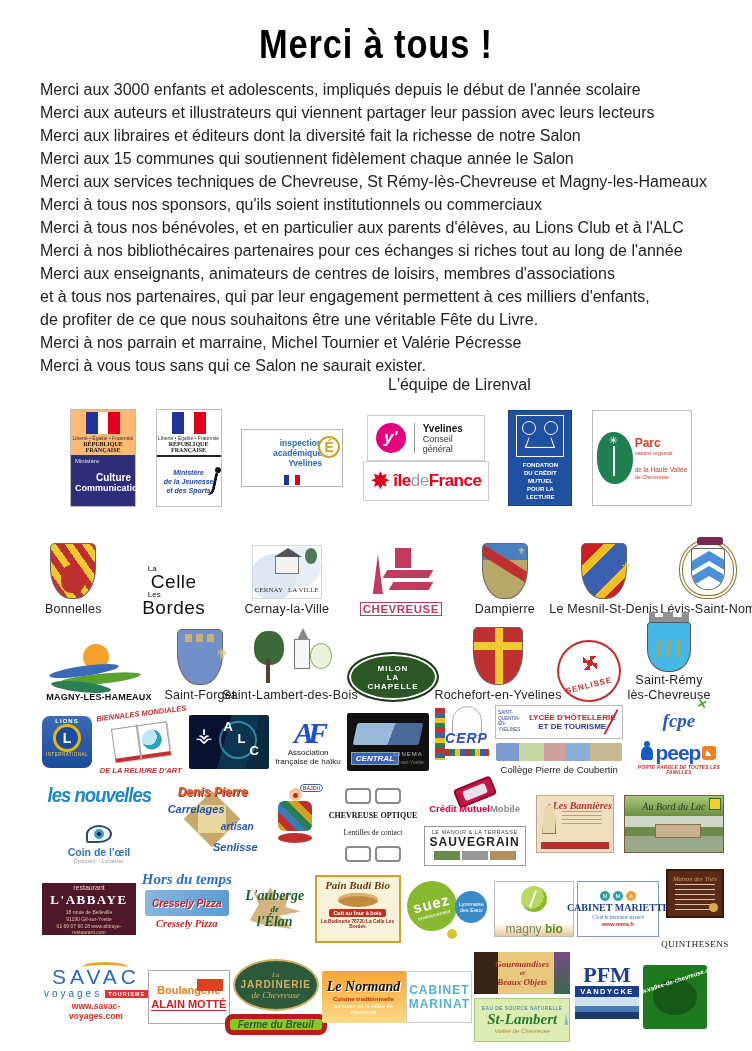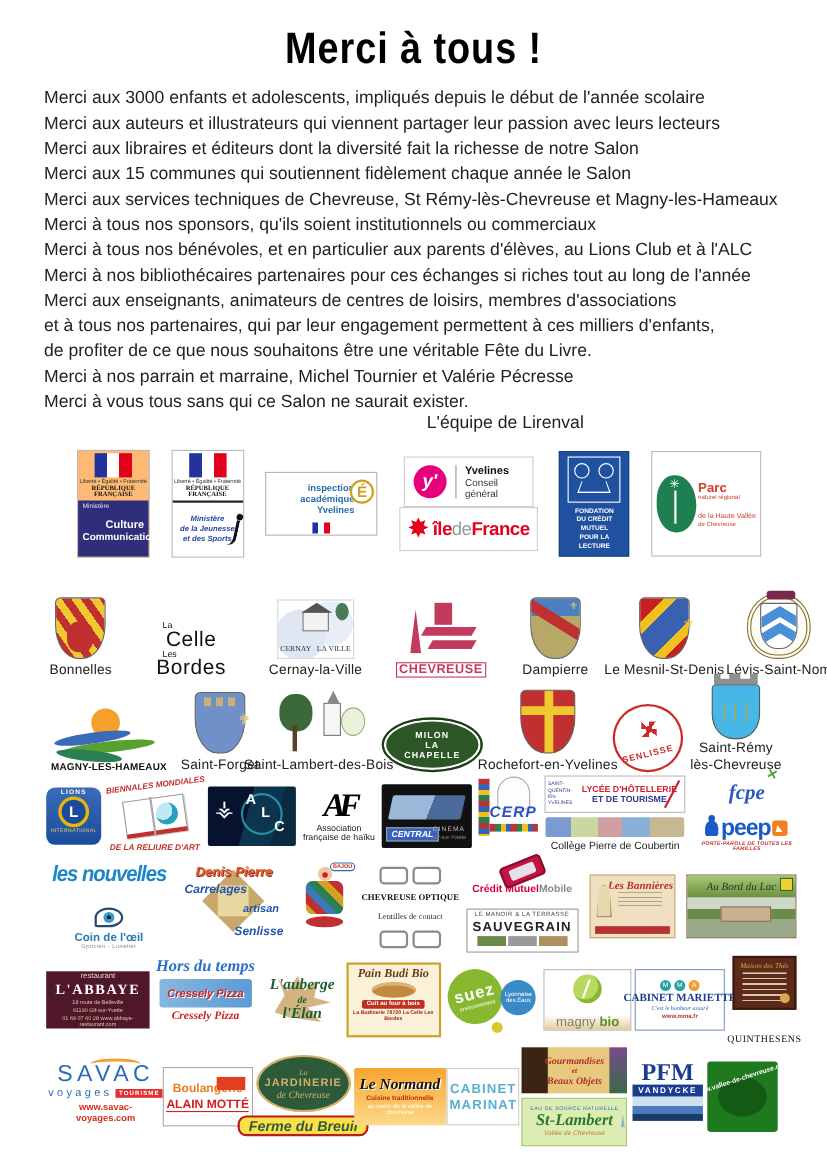--- a/index.html
+++ b/index.html
@@ -155,21 +155,21 @@
 .bn-book:before{content:"";position:absolute;left:24px;top:-2px;width:2px;height:36px;background:#aaa}
 .bn-globe{position:absolute;right:6px;top:5px;width:20px;height:20px;border-radius:50%;background:radial-gradient(circle at 35% 35%,#bfe8f2 0 45%,#2aa0c0 46%)}
 .bn-bot{color:#c03030;font-size:7.5px;font-weight:bold;font-style:italic;white-space:nowrap}
 .alc{width:80px;height:54px;background:linear-gradient(105deg,#06122e 0 45%,#0d3550 45% 75%,#0a2a40 75%);border-radius:2px;position:relative;overflow:hidden}
 .alc:before{content:"";position:absolute;right:12px;top:6px;width:34px;height:34px;border:2px solid #30b8d0;border-radius:50%;opacity:.7}
 .alc-sym{position:absolute;left:6px;top:8px;color:#fff;font-size:20px}
 .alc .a{position:absolute;left:34px;top:4px;color:#fff;font-weight:bold;font-size:13px}
 .alc .l{position:absolute;left:48px;top:16px;color:#fff;font-weight:bold;font-size:13px}
 .alc .c{position:absolute;left:60px;top:28px;color:#fff;font-weight:bold;font-size:13px}
 .haiku{width:66px}
-.hk-sym{font-family:"Liberation Serif",serif;font-style:italic;font-weight:bold;font-size:30px;letter-spacing:-6px;color:#000000;line-height:30px}
+.hk-sym{font-family:"Liberation Serif",serif;font-style:italic;font-weight:bold;font-size:30px;letter-spacing:-6px;color:#1d4ed8;line-height:30px}
 .haiku .t{font-size:8px;color:#222}
 .central{width:82px;height:58px;background:#111;border-radius:2px;position:relative;overflow:hidden}
 .central:before{content:"";position:absolute;left:8px;top:10px;width:66px;height:22px;background:linear-gradient(100deg,#9ab8d8 0 55%,#4a6a9a 55%);transform:skewX(-12deg);border-radius:2px}
 .cen-box{position:absolute;left:4px;bottom:6px;background:#3a60b8;border:1px solid #8aa;color:#fff;font-size:8px;font-weight:bold;font-style:italic;padding:1px 4px}
 .cen-t1{position:absolute;right:6px;bottom:14px;color:#bbb;font-size:6px;letter-spacing:1px}
 .cen-t2{position:absolute;right:5px;bottom:6px;color:#887;font-size:5px}
 .cerp{width:54px;height:72px;justify-content:flex-start}
 .cerp-flags{width:10px;height:52px;position:absolute;left:0;top:2px;background:repeating-linear-gradient(180deg,#c03030 0 5px,#3a60b0 5px 10px,#f0c020 10px 15px,#2a8050 15px 20px)}
 .cerp-hat{width:30px;height:30px;background:#fdfdfd;border:1px solid #aaa;border-radius:50% 50% 10% 10%;margin-left:10px}
 .cerp-name{color:#2a50c0;font-size:14px;font-weight:bold;font-style:italic;text-shadow:1px 1px 0 #fff;margin:-6px 0 0 10px;letter-spacing:1px}
@@ -306,21 +306,21 @@
 .sv-url{color:#d03020;font-size:8.5px;font-weight:bold;margin-top:2px}
 .motte{width:82px;height:54px;border:1px solid #aaa;background:#fff;justify-content:center;gap:2px;position:relative}
 .mo-l1{color:#e88020;font-size:11px;font-weight:bold}
 .mo-name{color:#d02020;font-size:11px;font-weight:bold;border-bottom:1px solid #d02020;white-space:nowrap}
 .motte:before{content:"";position:absolute;right:6px;top:8px;width:26px;height:12px;background:#e04020}
 .jardinerie{width:90px;height:76px;justify-content:flex-start}
 .jd-oval{width:86px;height:52px;background:#2d5a3a;border:2px solid #d0b068;border-radius:50%;display:flex;flex-direction:column;align-items:center;justify-content:center;color:#d0b068}
 .jd-oval .j0{font-family:"Liberation Serif",serif;font-style:italic;font-size:7px}
 .jd-oval .j1{font-size:10px;font-weight:bold;letter-spacing:1px}
 .jd-oval .j2{font-family:"Liberation Serif",serif;font-style:italic;font-size:9px}
-.jd-banner{margin-top:3px;border:2px solid #b91c1c;border-radius:8px;background:#fde047;color:#2d5a3a;font-size:13px;font-weight:bold;font-style:italic;padding:0 8px;white-space:nowrap}
+.jd-banner{margin-top:3px;border:5px solid #b91c1c;border-radius:8px;background:#84cc16;color:#2d5a3a;font-size:10px;font-weight:bold;font-style:italic;padding:0 8px;white-space:nowrap}
 .normand{width:84px;height:52px;background:linear-gradient(180deg,#f6a62e,#fcd98a);justify-content:center;gap:1px;border-radius:2px}
 .no-name{font-family:"Liberation Serif",serif;font-style:italic;font-weight:bold;font-size:14px;color:#111;text-shadow:1px 1px 0 #fff;white-space:nowrap}
 .no-sub{color:#cc2200;font-size:6px;font-weight:bold}
 .no-tag{color:#fff;font-size:5.5px}
 .marinat{width:66px;height:52px;border:1px solid #ccc;background:#fff;justify-content:center}
 .marinat .t{color:#58b0d0;font-size:12px;font-weight:bold;letter-spacing:1px;line-height:14px}
 .gl-col{width:98px;height:90px}
 .gourmandises{width:96px;height:42px;background:#e8c87c;position:relative;overflow:hidden}
 .gourmandises:before{content:"";position:absolute;left:0;top:0;width:24px;height:100%;background:#3a2414}
 .gourmandises:after{content:"";position:absolute;right:0;top:0;width:16px;height:100%;background:linear-gradient(180deg,#7a4a8a,#3a6a4a)}

